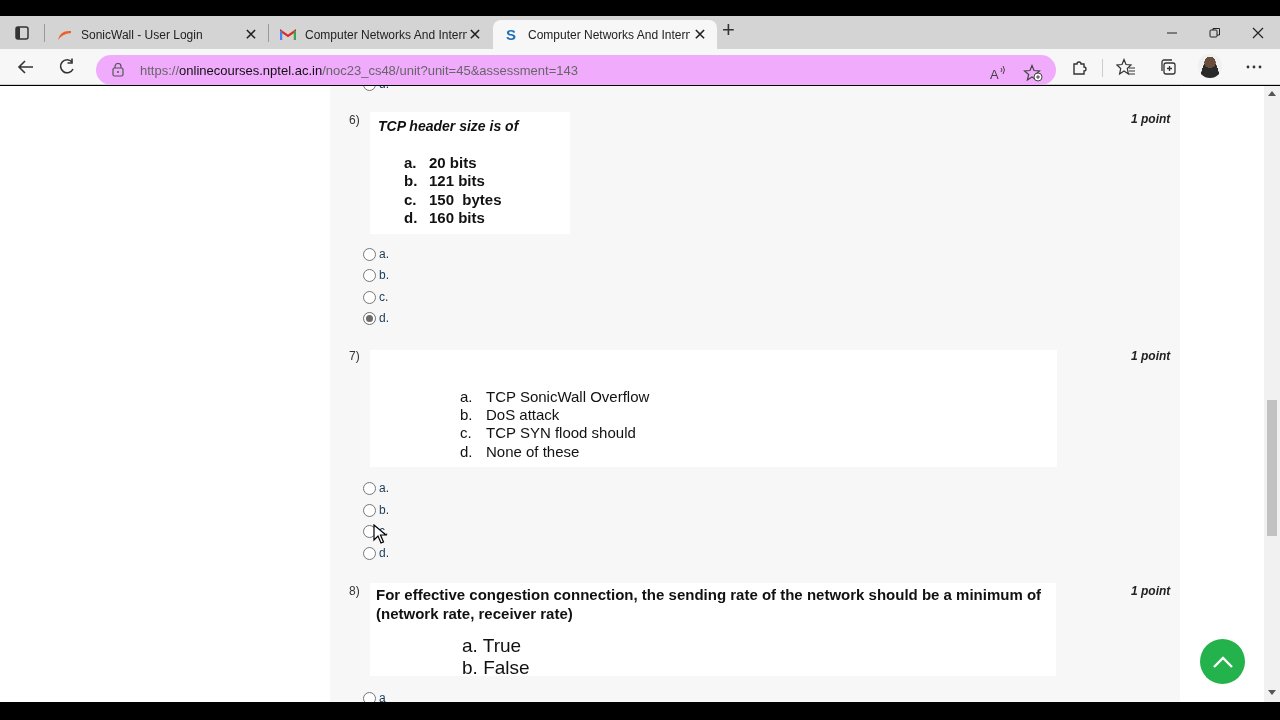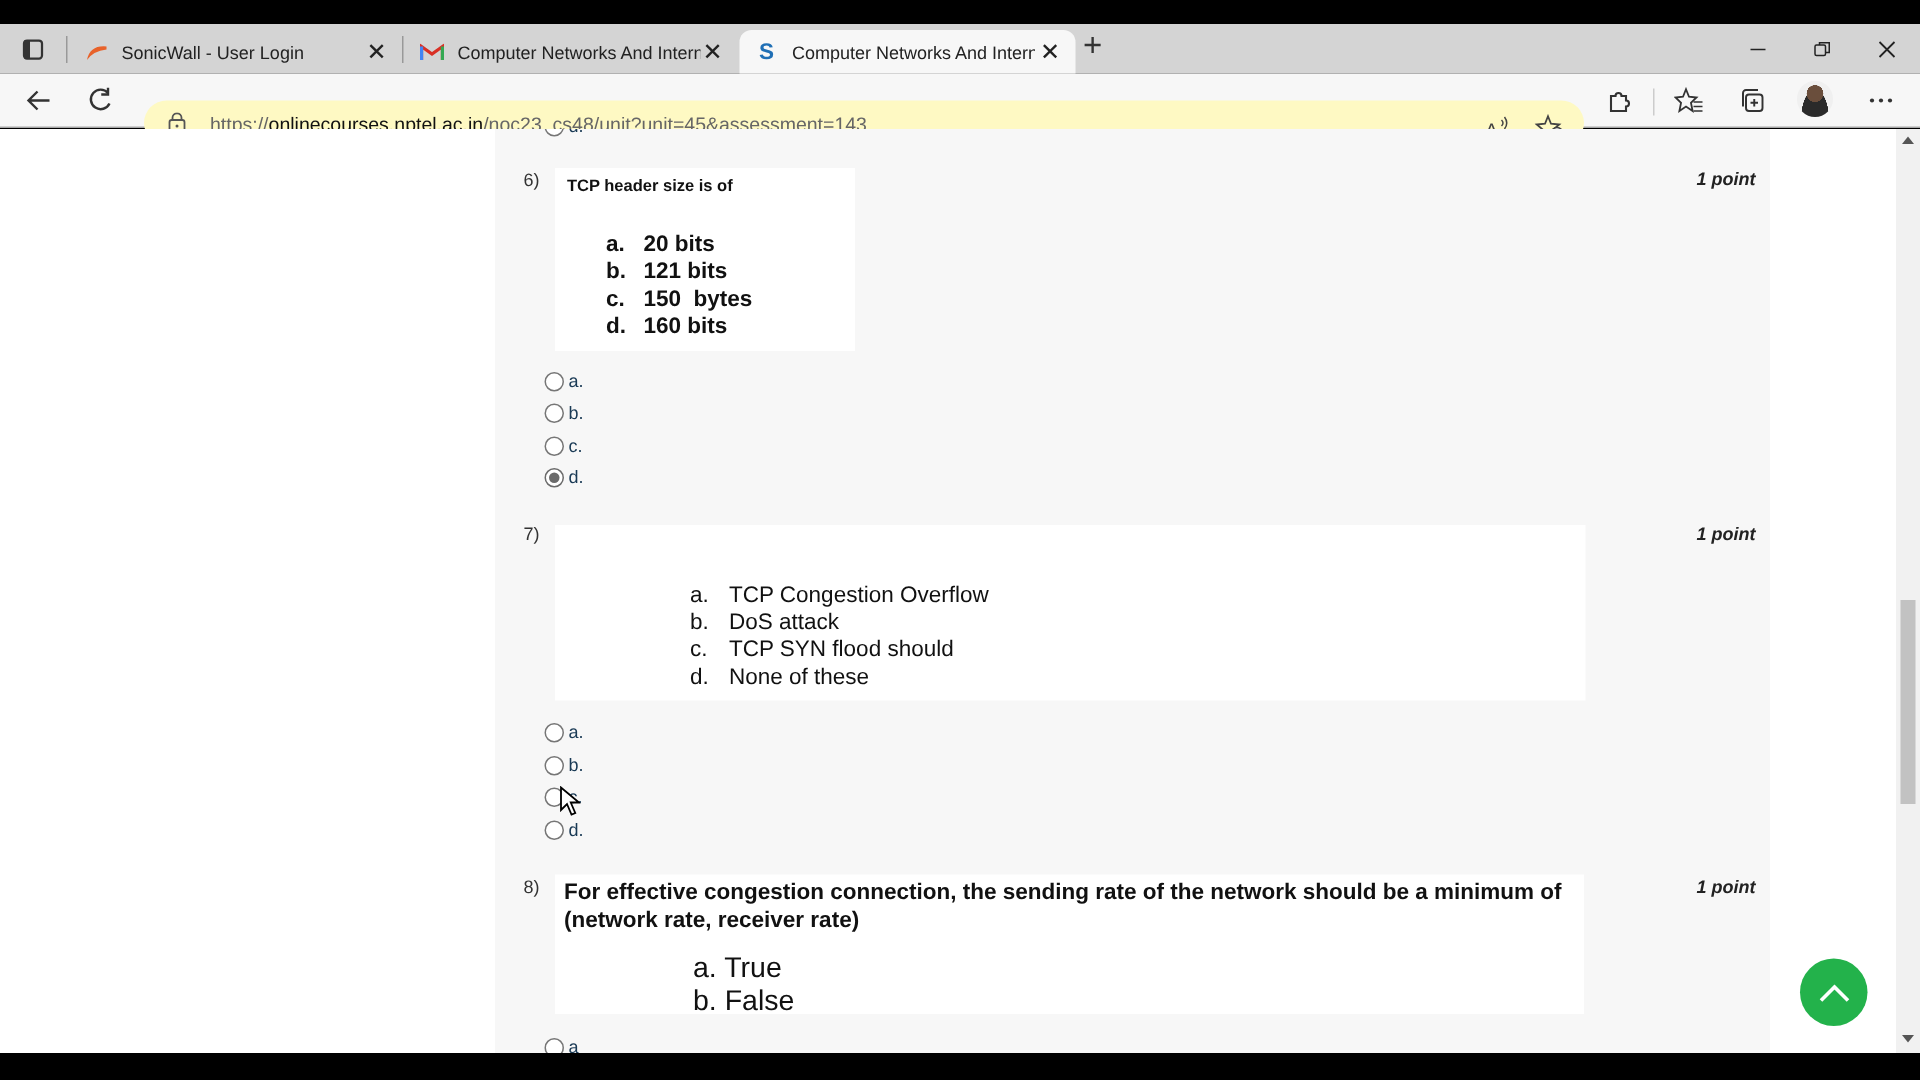--- a/index.html
+++ b/index.html
@@ -10,37 +10,37 @@
   .sep { position: absolute; top: 8px; width: 1px; height: 18px; background: #999; }
   .tab { position: absolute; top: 4px; height: 29px; display: flex; align-items: center; font-size: 12px; color: #222; padding-left: 10px; }
   .tab.active { background: #f7f7f7; border-radius: 8px 8px 0 0; }
   .tab .favicon { width: 16px; height: 16px; margin-right: 9px; display: flex; align-items: center; justify-content: center; font-weight: bold; font-size: 15px; }
   .tab .title { width: 162px; white-space: nowrap; overflow: hidden; }
   .tab .close { position: absolute; right: 8px; top: 5px; font-size: 16px; color: #222; width: 18px; text-align: center; }
   .newtab { position: absolute; left: 722px; top: 19px; font-size: 22px; color: #333; line-height: 22px; }
   .winctl { position: absolute; top: 16px; height: 33px; width: 44px; display: flex; align-items: center; justify-content: center; font-size: 15px; color: #222; }
   .addrbar { position: absolute; left: 0; top: 49px; width: 1280px; height: 36px; background: #f7f7f7; border-bottom: 1px solid #d0d0d0; }
   .navbtn { position: absolute; top: 7px; width: 24px; height: 22px; display: flex; align-items: center; justify-content: center; font-size: 18px; color: #333; }
-  .url { position: absolute; left: 96px; top: 18px; width: 960px; height: 30px; background: #fef9c3; border-radius: 15px; }
+  .url { position: absolute; left: 96px; top: 6px; width: 960px; height: 30px; background: #f0abfc; border-radius: 15px; }
   .url .lock { position: absolute; left: 16px; top: 8px; width: 12px; height: 13px; }
   .url .text { position: absolute; left: 44px; top: 8px; font-size: 13px; color: #666; white-space: nowrap; }
   .url .text b { font-weight: normal; color: #111; }
   .tbicon { position: absolute; top: 7px; width: 24px; height: 22px; display: flex; align-items: center; justify-content: center; font-size: 15px; color: #333; }
   .avatar { position: absolute; left: 1198px; top: 54px; width: 24px; height: 24px; border-radius: 50%; background: radial-gradient(circle at 50% 35%, #6a4e3c 0 28%, transparent 29%), radial-gradient(ellipse at 50% 110%, #2a2a2a 0 55%, transparent 56%), #f0f0f0; }
   .viewport { position: absolute; left: 0; top: 86px; width: 1280px; height: 616px; background: #fff; overflow: hidden; }
   .panel { position: absolute; left: 330px; top: 0; width: 850px; height: 616px; background: #f7f7f7; }
   .qnum { position: absolute; font-size: 12px; color: #333; }
   .qimg { position: absolute; background: #fff; color: #111; }
   .points { position: absolute; font-size: 12px; font-style: italic; font-weight: bold; color: #222; }
   .radio-row { position: absolute; left: 33px; display: flex; align-items: center; height: 16px; }
   .radio { width: 13px; height: 13px; border: 1px solid #767676; border-radius: 50%; background: #fff; margin-right: 3px; position: relative; }
   .radio.checked::after { content: ""; position: absolute; left: 2px; top: 2px; width: 7px; height: 7px; border-radius: 50%; background: #6b6b6b; }
   .radio.checked { border-color: #6b6b6b; }
   .radio-label { font-size: 12px; color: #1a3a55; }
-  .q6 .stem { position: absolute; left: 8px; top: 6px; font-size: 11px; font-weight: bold; }
+  .q6 .stem { position: absolute; left: 8px; top: 6px; font-size: 14px; font-weight: bold; font-style: italic; }
   .q6 .opts { position: absolute; left: 34px; top: 42px; font-size: 15px; font-weight: bold; line-height: 18.3px; }
   .q6 .opts span.k { display: inline-block; width: 25px; }
   .q7 .stem { position: absolute; left: 4px; top: 2px; width: 680px; font-size: 15px; font-weight: bold; line-height: 18.5px; }
   .q7 .opts { position: absolute; left: 90px; top: 38px; font-size: 15px; line-height: 18.2px; }
   .q7 .opts span.k { display: inline-block; width: 26px; }
   .q8 .stem { position: absolute; left: 6px; top: 3px; width: 680px; font-size: 15px; font-weight: bold; line-height: 18.5px; }
   .q8 .opts { position: absolute; left: 92px; top: 52px; font-size: 19px; line-height: 22px; }
   .scrollbar { position: absolute; left: 1264px; top: 0; width: 16px; height: 616px; background: #f1f1f1; }
   .scroll-thumb { position: absolute; left: 3px; top: 314px; width: 10px; height: 136px; background: #c2c2c2; }
   .scroll-up, .scroll-down { position: absolute; left: 4px; width: 0; height: 0; border-left: 4px solid transparent; border-right: 4px solid transparent; }
@@ -209,21 +209,21 @@
         <span class="radio-label">c.</span>
       </div>
     <div class="radio-row" style="top:224px">
         <span class="radio checked"></span>
         <span class="radio-label">d.</span>
       </div>
 
     <div class="qnum" style="left:19px;top:263px">7)</div>
     <div class="qimg q7" style="left:40px;top:264px;width:687px;height:117px">
       <div class="opts">
-        <div><span class="k">a.</span><span>TCP Congestion Overflow</span></div>
+        <div><span class="k">a.</span><span>TCP SonicWall Overflow</span></div>
         <div><span class="k">b.</span><span>DoS attack</span></div>
         <div><span class="k">c.</span><span>TCP SYN flood should</span></div>
         <div><span class="k">d.</span><span>None of these</span></div>
       </div>
     </div>
     <div class="points" style="left:801px;top:263px">1 point</div>
 
     <div class="radio-row" style="top:394px">
         <span class="radio"></span>
         <span class="radio-label">a.</span>

